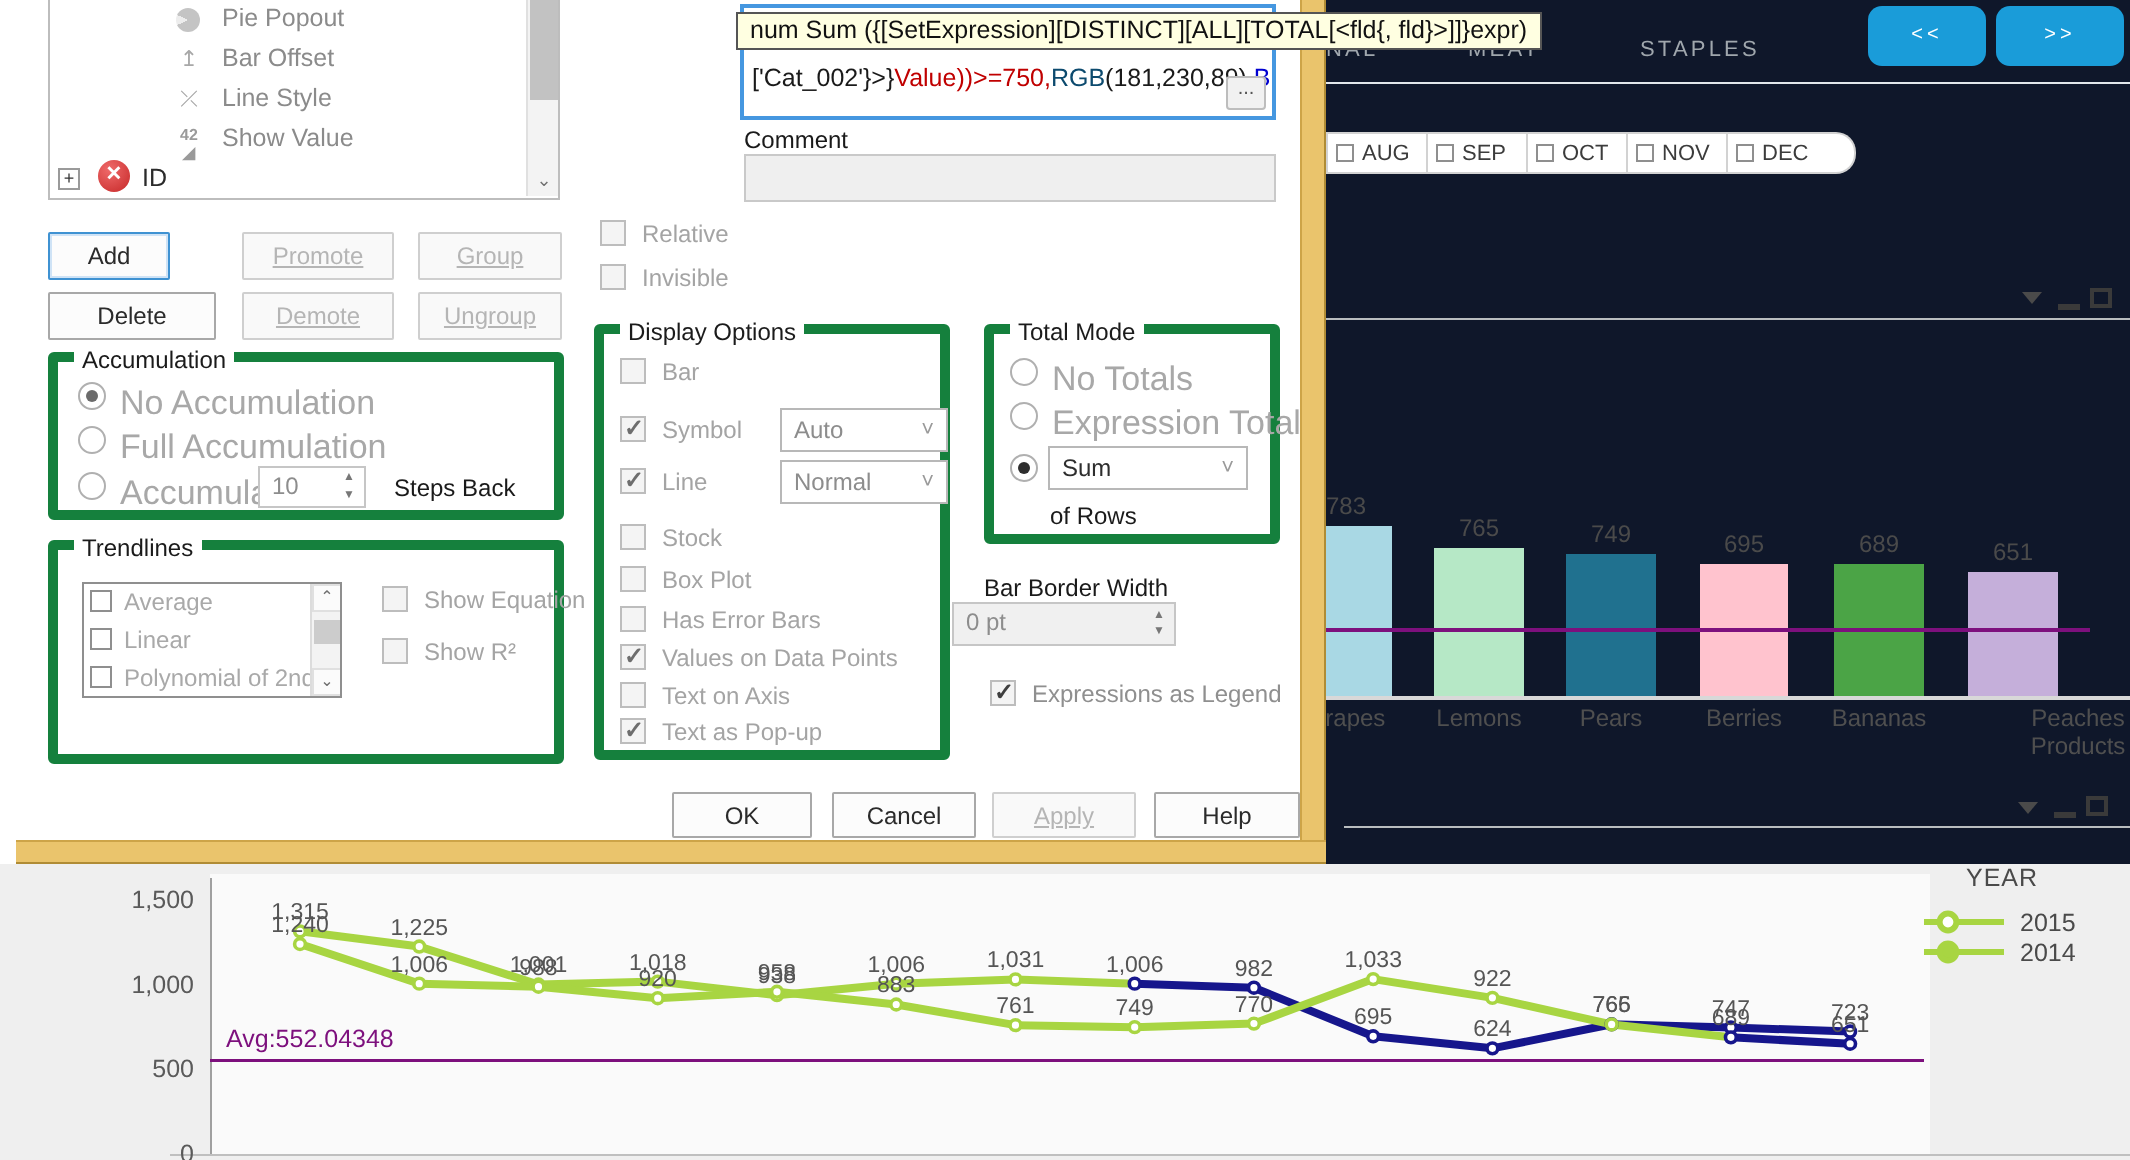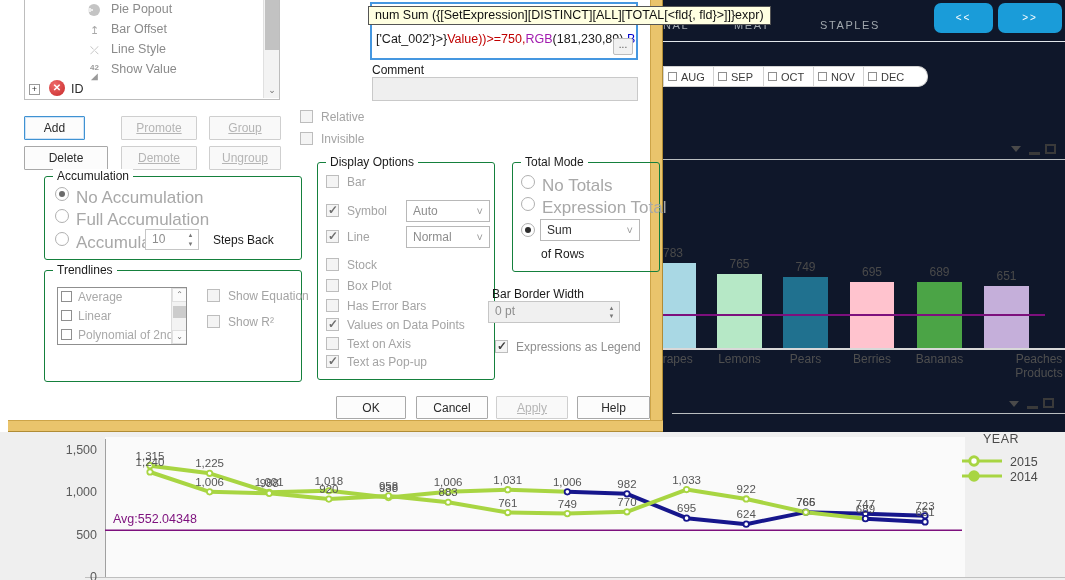--- a/index.html
+++ b/index.html
@@ -58,21 +58,21 @@
   .idlbl{position:absolute;left:46px;top:82px;font-size:12.5px;color:#2b2b2b;}
   .tscroll{position:absolute;right:0;top:0;width:16px;height:98px;background:#f3f3f3;border-left:1px solid #e0e0e0;}
   .tthumb{position:absolute;left:1px;top:0;width:14px;height:50px;background:#c2c2c2;}
   .tdown{position:absolute;left:0;bottom:0;width:16px;height:15px;color:#707070;font-size:9px;text-align:center;line-height:14px;}
 
   .btn{position:absolute;height:24px;background:#fcfcfc;border:1px solid #a8a8a8;border-radius:1px;
        font-size:12px;color:#2b2b2b;text-align:center;line-height:22px;cursor:pointer;}
   .btn.primary{border:1px solid #3f92d2;box-shadow:inset 0 0 0 1px #cfe3f6;}
   .btn.disabled{color:#b5b5b5;border-color:#cfcfcf;background:#f9f9f9;cursor:default;text-decoration:underline;}
 
-  .gb{position:absolute;border:1px solid #15803d;border-radius:3px;background:transparent;margin-left:20px;}
+  .gb{position:absolute;border:5px solid #15803d;border-radius:3px;background:transparent;}
   .gbt{position:absolute;top:-8px;left:8px;background:#fff;padding:0 4px;font-size:12px;color:#1b1b1b;white-space:nowrap;}
 
   .radio{position:absolute;width:14px;height:14px;border:1px solid #b0b0b0;border-radius:50%;background:#fff;}
   .radio.sel::after{content:"";position:absolute;left:3px;top:3px;width:6px;height:6px;border-radius:50%;background:#6b6b6b;}
   .radio.sel.en::after{background:#2e2e2e;}
   .rlbl{position:absolute;font-size:17px;color:#a8a8a8;white-space:nowrap;}
   .dlbl{position:absolute;font-size:12px;color:#1a1a1a;white-space:nowrap;}
 
   .cb{position:absolute;width:13px;height:13px;background:#f4f4f4;border:1px solid #bdbdbd;}
   .cb.checked::after{content:"\2713";position:absolute;left:1px;top:-2px;font-size:12px;font-weight:bold;color:#6e6e6e;}
@@ -360,21 +360,21 @@
           <div class="lbsbtn" style="bottom:0">⌄</div>
         </div>
       </div>
       <div class="cb" style="left:162px;top:18px"></div>
       <span class="cblbl" style="left:183px;top:18px">Show Equation</span>
       <div class="cb" style="left:162px;top:44px"></div>
       <span class="cblbl" style="left:183px;top:44px">Show R²</span>
     </div>
 
     <div class="abs exprbox">
-      <div class="exprtext" id="exprtext"><span style="color: rgb(26, 26, 26);">['Cat_002'}&gt;}</span><span style="color: rgb(192, 0, 0);">Value))&gt;=750,</span><span style="color: #a21caf;">RGB</span><span style="color: rgb(26, 26, 26);">(181,230,89),</span><span style="color: rgb(0, 0, 208);">B</span></div>
+      <div class="exprtext" id="exprtext"><span style="color: rgb(26, 26, 26);">['Cat_002'}&gt;}</span><span style="color: rgb(192, 0, 0);">Value))&gt;=750,</span><span style="color: #0c4a6e;">RGB</span><span style="color: rgb(26, 26, 26);">(181,230,89),</span><span style="color: rgb(0, 0, 208);">B</span></div>
       <div class="morebtn">...</div>
     </div>
 
     <span class="dlbl" style="left:372px;top:63px">Comment</span>
     <div class="abs cinput"></div>
 
     <div class="cb" style="left:300px;top:110px"></div>
     <span class="cblbl" style="left:321px;top:110px">Relative</span>
     <div class="cb" style="left:300px;top:132px"></div>
     <span class="cblbl" style="left:321px;top:132px">Invisible</span>
@@ -408,21 +408,21 @@
       <div class="radio" style="left:8px;top:12px"></div>
       <span class="rlbl" style="left:29px;top:13px">No Totals</span>
       <div class="radio" style="left:8px;top:34px"></div>
       <span class="rlbl" style="left:29px;top:35px">Expression Total</span>
       <div class="radio sel en" style="left:8px;top:60px"></div>
       <div class="dd en" style="left:27px;top:56px;width:100px"><span>Sum</span></div>
       <span class="dlbl" style="left:28px;top:84px">of Rows</span>
     </div>
 
     <span class="dlbl" style="left:492px;top:287px">Bar Border Width</span>
-    <div class="spin gray" style="left:488px;top:301px;width:132px;height:22px">
+    <div class="spin gray" style="left:476px;top:301px;width:112px;height:22px">
       <span>0 pt</span>
       <span class="sarr" style="top:2px">▲</span>
       <span class="sarr" style="bottom:2px">▼</span>
     </div>
 
     <div class="cb checked dark" style="left:495px;top:340px"></div>
     <span class="cblbl" style="left:516px;top:340px;color:#8f8f8f">Expressions as Legend</span>
 
     <div class="btn" style="left:336px;top:396px;width:70px;height:23px">OK</div>
     <div class="btn" style="left:416px;top:396px;width:72px;height:23px">Cancel</div>

